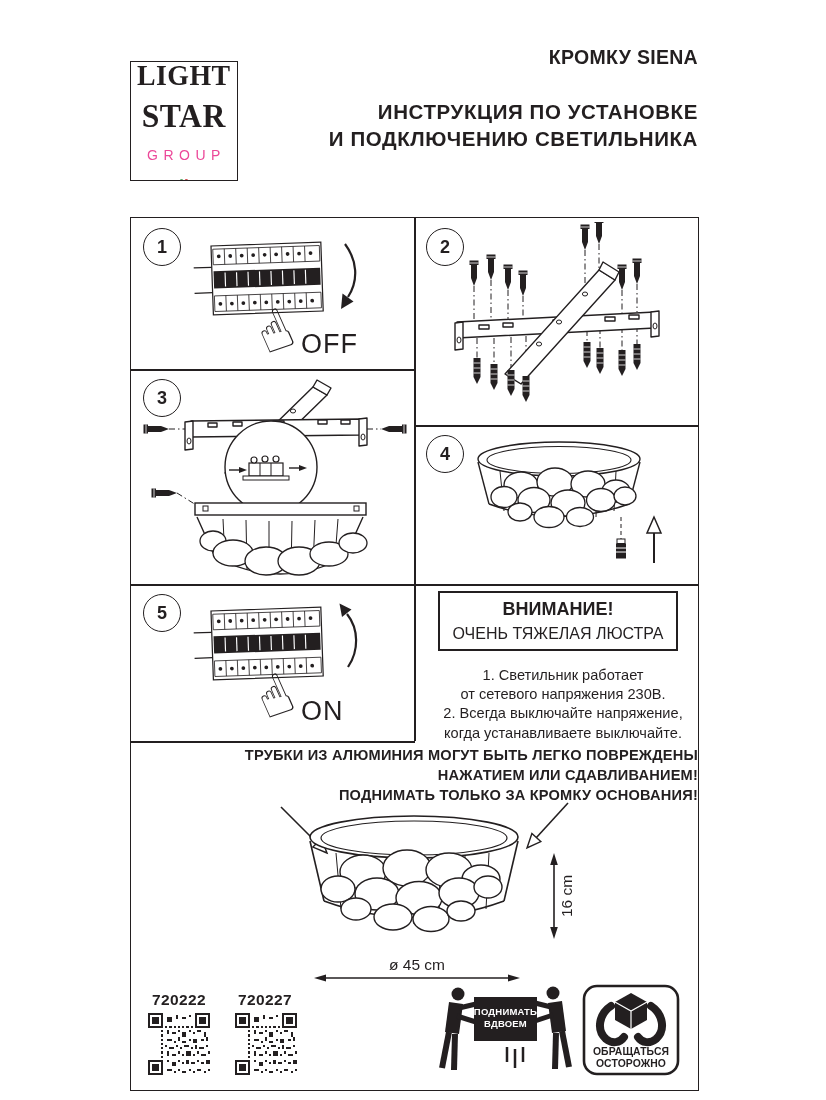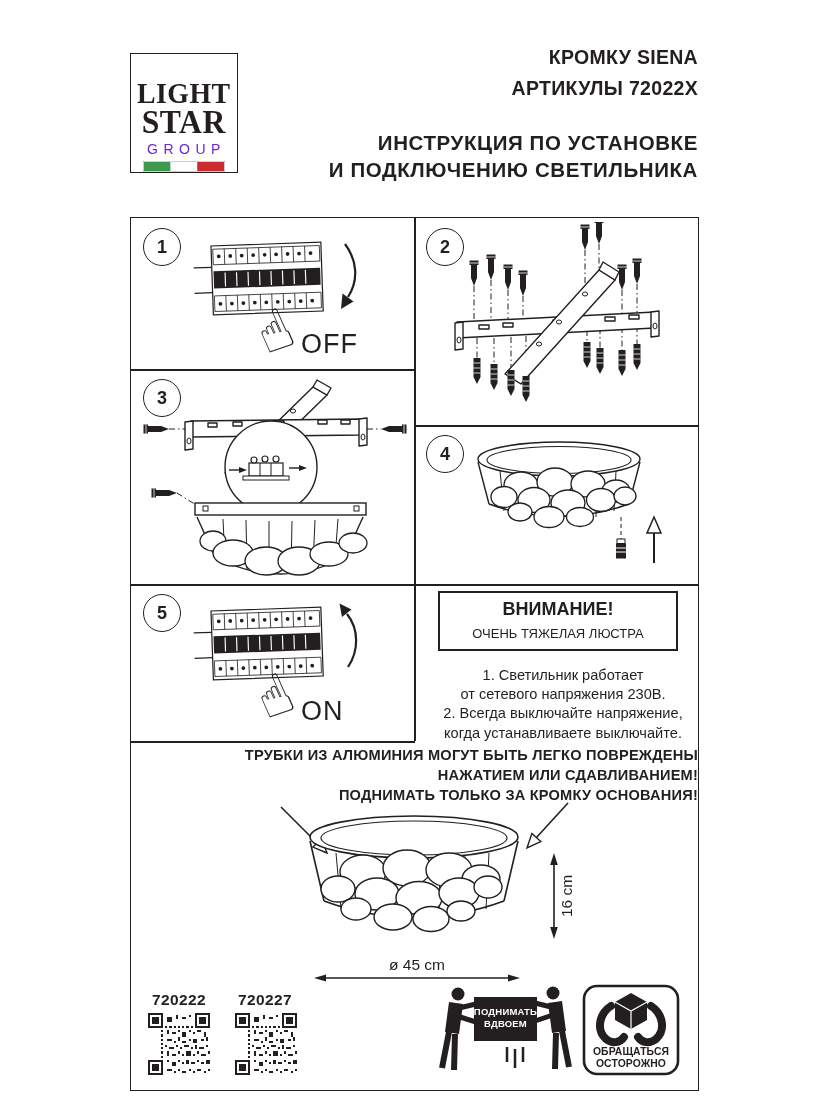--- a/index.html
+++ b/index.html
@@ -1,39 +1,39 @@
 <!DOCTYPE html>
 <html><head>
 <meta charset="utf-8">
 <style>
   html,body{margin:0;padding:0;background:#fff;}
   .page{position:relative;width:826px;height:1100px;background:#fff;overflow:hidden;
         font-family:"Liberation Sans",sans-serif;color:#231f20;}
   .abs{position:absolute;}
   
-  .logo-box{left:130px;top:53px;width:106px;height:118px;border:1.6px solid #231f20;
-            display:flex;flex-direction:column;align-items:center;justify-content:flex-end;}
+  .logo-box{left:130px;top:61px;width:106px;height:118px;border:1.6px solid #231f20;
+            display:flex;flex-direction:column;align-items:center;justify-content:flex-start;gap:12px;}
   .logo-w1{font-family:"Liberation Serif",serif;font-weight:bold;font-size:29px;line-height:.92;letter-spacing:.5px;transform:scaleX(.96);}
   .logo-w2{font-family:"Liberation Serif",serif;font-weight:bold;font-size:33px;line-height:.95;letter-spacing:.5px;transform:scaleX(.96);}
-  .logo-w3{font-size:14px;letter-spacing:5.5px;margin:3px 0 0 5px;color:#6d28d9;}
+  .logo-w3{font-size:14px;letter-spacing:5.5px;margin:3px 0 0 5px;color:#ec4899;}
   .logo-flag{margin-top:4px;}
   
   .hdr{right:128px;top:42px;text-align:right;}
   .hdr-series,.hdr-articles{font-size:19.5px;font-weight:bold;line-height:31px;letter-spacing:.3px;}
   .hdr-title{margin-top:25px;font-size:20.5px;font-weight:bold;line-height:27px;letter-spacing:.6px;}
   
   .grid{left:130px;top:217px;width:567px;height:872px;border:1.7px solid #231f20;}
   .line{background:#231f20;}
   .stepnum{width:36px;height:36px;border:1.7px solid #231f20;border-radius:50%;
            display:flex;align-items:center;justify-content:center;font-size:18px;font-weight:bold;background:#fff;}
   
   .att-box{left:307px;top:373px;width:236px;height:56px;border:2px solid #231f20;
            display:flex;flex-direction:column;align-items:center;justify-content:center;text-align:center;}
   .att-l1{font-size:18px;font-weight:bold;line-height:25px;}
-  .att-l2{font-size:13px;line-height:23px;}
+  .att-l2{font-size:16px;line-height:23px;}
   .notes{left:307px;top:448px;width:250px;font-size:14.6px;line-height:19.2px;text-align:center;}
   
   .bwarn{left:0;top:527px;width:567px;text-align:right;font-size:14.6px;font-weight:bold;line-height:20px;letter-spacing:.2px;}
   svg{display:block;}
   svg text{font-family:"Liberation Sans",sans-serif;fill:#231f20;}
   .hand{font-family:"DejaVu Sans",sans-serif;font-size:56px;}
   .biglabel{font-size:27px;letter-spacing:1px;}
   .dimtext{font-size:15.5px;}
   .arttext{font-size:15.5px;font-weight:bold;letter-spacing:.4px;}
   .boxtext{font-size:9.5px;font-weight:bold;fill:#fff;letter-spacing:.2px;}
@@ -139,21 +139,20 @@
     <svg class="logo-flag" width="82" height="11" viewBox="0 0 82 11">
       <rect x="0" y="0" width="82" height="11" fill="#fff" stroke="#9a9c9e" stroke-width="1"></rect>
       <rect x="1" y="1" width="26.6" height="9" fill="#3d9a4d"></rect>
       <rect x="27.6" y="1" width="26.6" height="9" fill="#ffffff"></rect>
       <rect x="54.2" y="1" width="26.8" height="9" fill="#cb2c30"></rect>
     </svg>
   </div>
 
   <div class="abs hdr">
     <div class="hdr-series">КРОМКУ SIENA</div>
-    <div class="hdr-articles">АРТИКУЛЫ 72022X</div>
     <div class="hdr-title">
       <div>ИНСТРУКЦИЯ ПО УСТАНОВКЕ</div>
       <div>И ПОДКЛЮЧЕНИЮ СВЕТИЛЬНИКА</div>
     </div>
   </div>
 
   <div class="abs grid">
 
     <div class="abs line" style="left:283px;top:0;width:1.7px;height:523px;"></div>
     <div class="abs line" style="left:0;top:151px;width:284px;height:1.7px;"></div>

